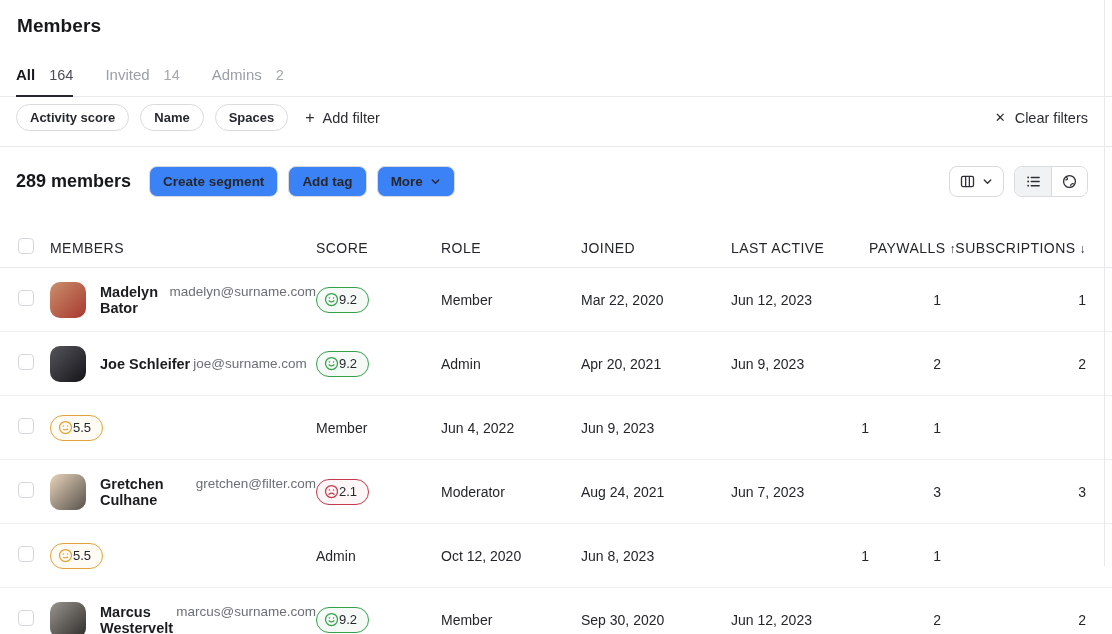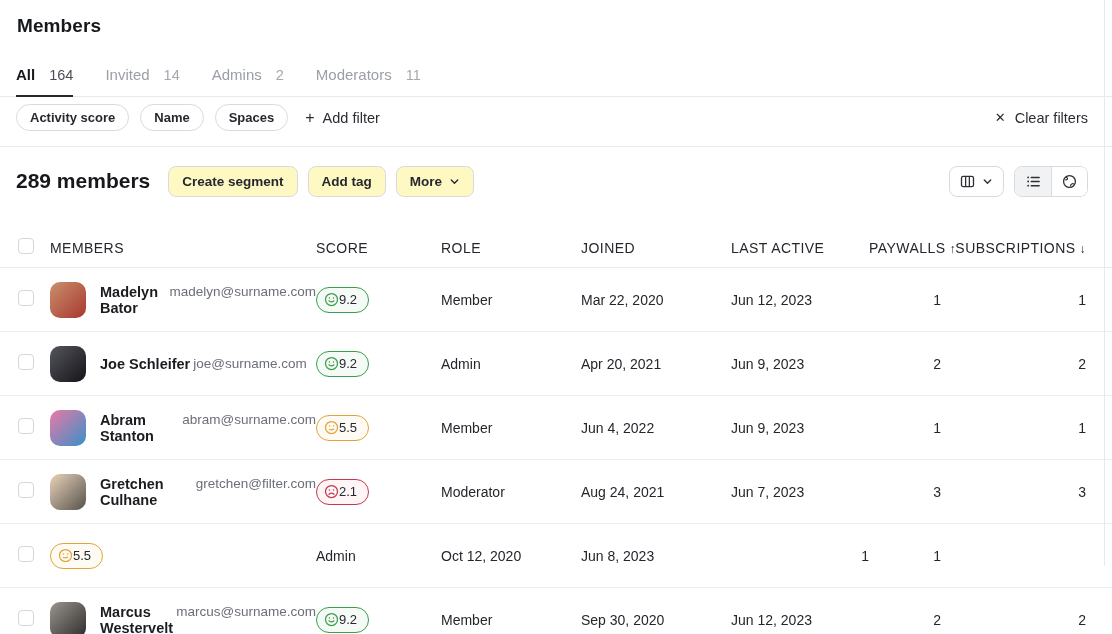--- a/index.html
+++ b/index.html
@@ -30,23 +30,23 @@
           font-family:inherit; font-size:13px; font-weight:600; color:#26282e; margin-right:11px; cursor:pointer; }
   .add-filter { display:flex; align-items:center; gap:8px; margin-left:6px; background:none; border:none;
                 font-family:inherit; font-size:14.5px; color:#2b2d33; cursor:pointer; }
   .add-filter .plus { font-size:16px; line-height:1; color:#2b2d33; }
   .clear-filters { display:flex; align-items:center; gap:9px; margin-left:auto; background:none; border:none;
                    font-family:inherit; font-size:14.5px; color:#2b2d33; cursor:pointer; }
   .clear-filters .x { font-size:13px; line-height:1; }
 
   
   .toolbar { display:flex; align-items:center; margin-top:17px; padding:0 24px 0 16px; height:34px; }
-  .members-count { font-size:21px; font-weight:700; color:#17181c; margin-right:18px; }
+  .members-count { font-size:18px; font-weight:700; color:#17181c; margin-right:18px; }
   .btn { display:inline-flex; align-items:center; gap:7px; height:31px; padding:0 13px;
-         border:1px solid #d8dade; border-radius:8px; background:#fef9c3; font-family:inherit;
+         border:1px solid #d8dade; border-radius:8px; background:#3b82f6; font-family:inherit;
          font-size:13.5px; font-weight:600; color:#26282e; cursor:pointer; margin-right:10px; }
   .btn svg, .seg svg, .icon-chip svg { display:block; }
   .toolbar-right { margin-left:auto; display:flex; align-items:center; gap:10px; }
   .icon-chip { display:inline-flex; align-items:center; gap:7px; height:31px; padding:0 10px;
                border:1px solid #d8dade; border-radius:8px; background:#fff; color:#2e3036; cursor:pointer; }
   .segmented { display:flex; height:31px; border:1px solid #d8dade; border-radius:8px; overflow:hidden; background:#fff; }
   .seg { width:36px; display:flex; align-items:center; justify-content:center; background:#fff; border:none;
          color:#2e3036; cursor:pointer; }
   .seg.active { background:#f1f2f4; }
   .seg + .seg { border-left:1px solid #d8dade; }
@@ -92,24 +92,20 @@
       <span class="tab-label">All</span>
       <span class="tab-count">164</span>
     </div>
     <div class="tab">
       <span class="tab-label">Invited</span>
       <span class="tab-count">14</span>
     </div>
     <div class="tab">
       <span class="tab-label">Admins</span>
       <span class="tab-count">2</span>
-    </div>
-    <div class="tab">
-      <span class="tab-label">Moderators</span>
-      <span class="tab-count">11</span>
     </div>
   </nav>
 
   <div class="filter-bar">
     <button class="chip">Activity score</button>
     <button class="chip">Name</button>
     <button class="chip">Spaces</button>
     <button class="add-filter">
       <span class="plus">+</span>
       <span>Add filter</span>
@@ -246,27 +242,20 @@
     </div>
     <div class="cell">Admin</div>
     <div class="cell">Apr 20, 2021</div>
     <div class="cell">Jun 9, 2023</div>
     <div class="cell right">2</div>
     <div class="cell right">2</div>
   </div>
 
   <div class="row trow">
     <div class="cell"><span class="checkbox"></span></div>
-    <div class="cell member">
-      <span class="avatar" style="background: linear-gradient(135deg, rgb(232, 122, 166), rgb(58, 143, 201));"></span>
-      <span class="who">
-        <span class="name">Abram Stanton</span>
-        <span class="email">abram@surname.com</span>
-      </span>
-    </div>
     <div class="cell">
       <span class="badge medium">
         <span class="face">
                 <svg width="15" height="15" viewBox="0 0 24 24">
                   <circle cx="12" cy="12" r="9.6" fill="none" stroke="currentColor" stroke-width="2"></circle>
                   <circle cx="8.7" cy="9.7" r="1.25" fill="currentColor"></circle>
                   <circle cx="15.3" cy="9.7" r="1.25" fill="currentColor"></circle>
                   <path d="M8.7 15.2 Q12 16.3 15.3 14.6" fill="none" stroke="currentColor" stroke-width="2" stroke-linecap="round"></path>
                 </svg>
               </span>

